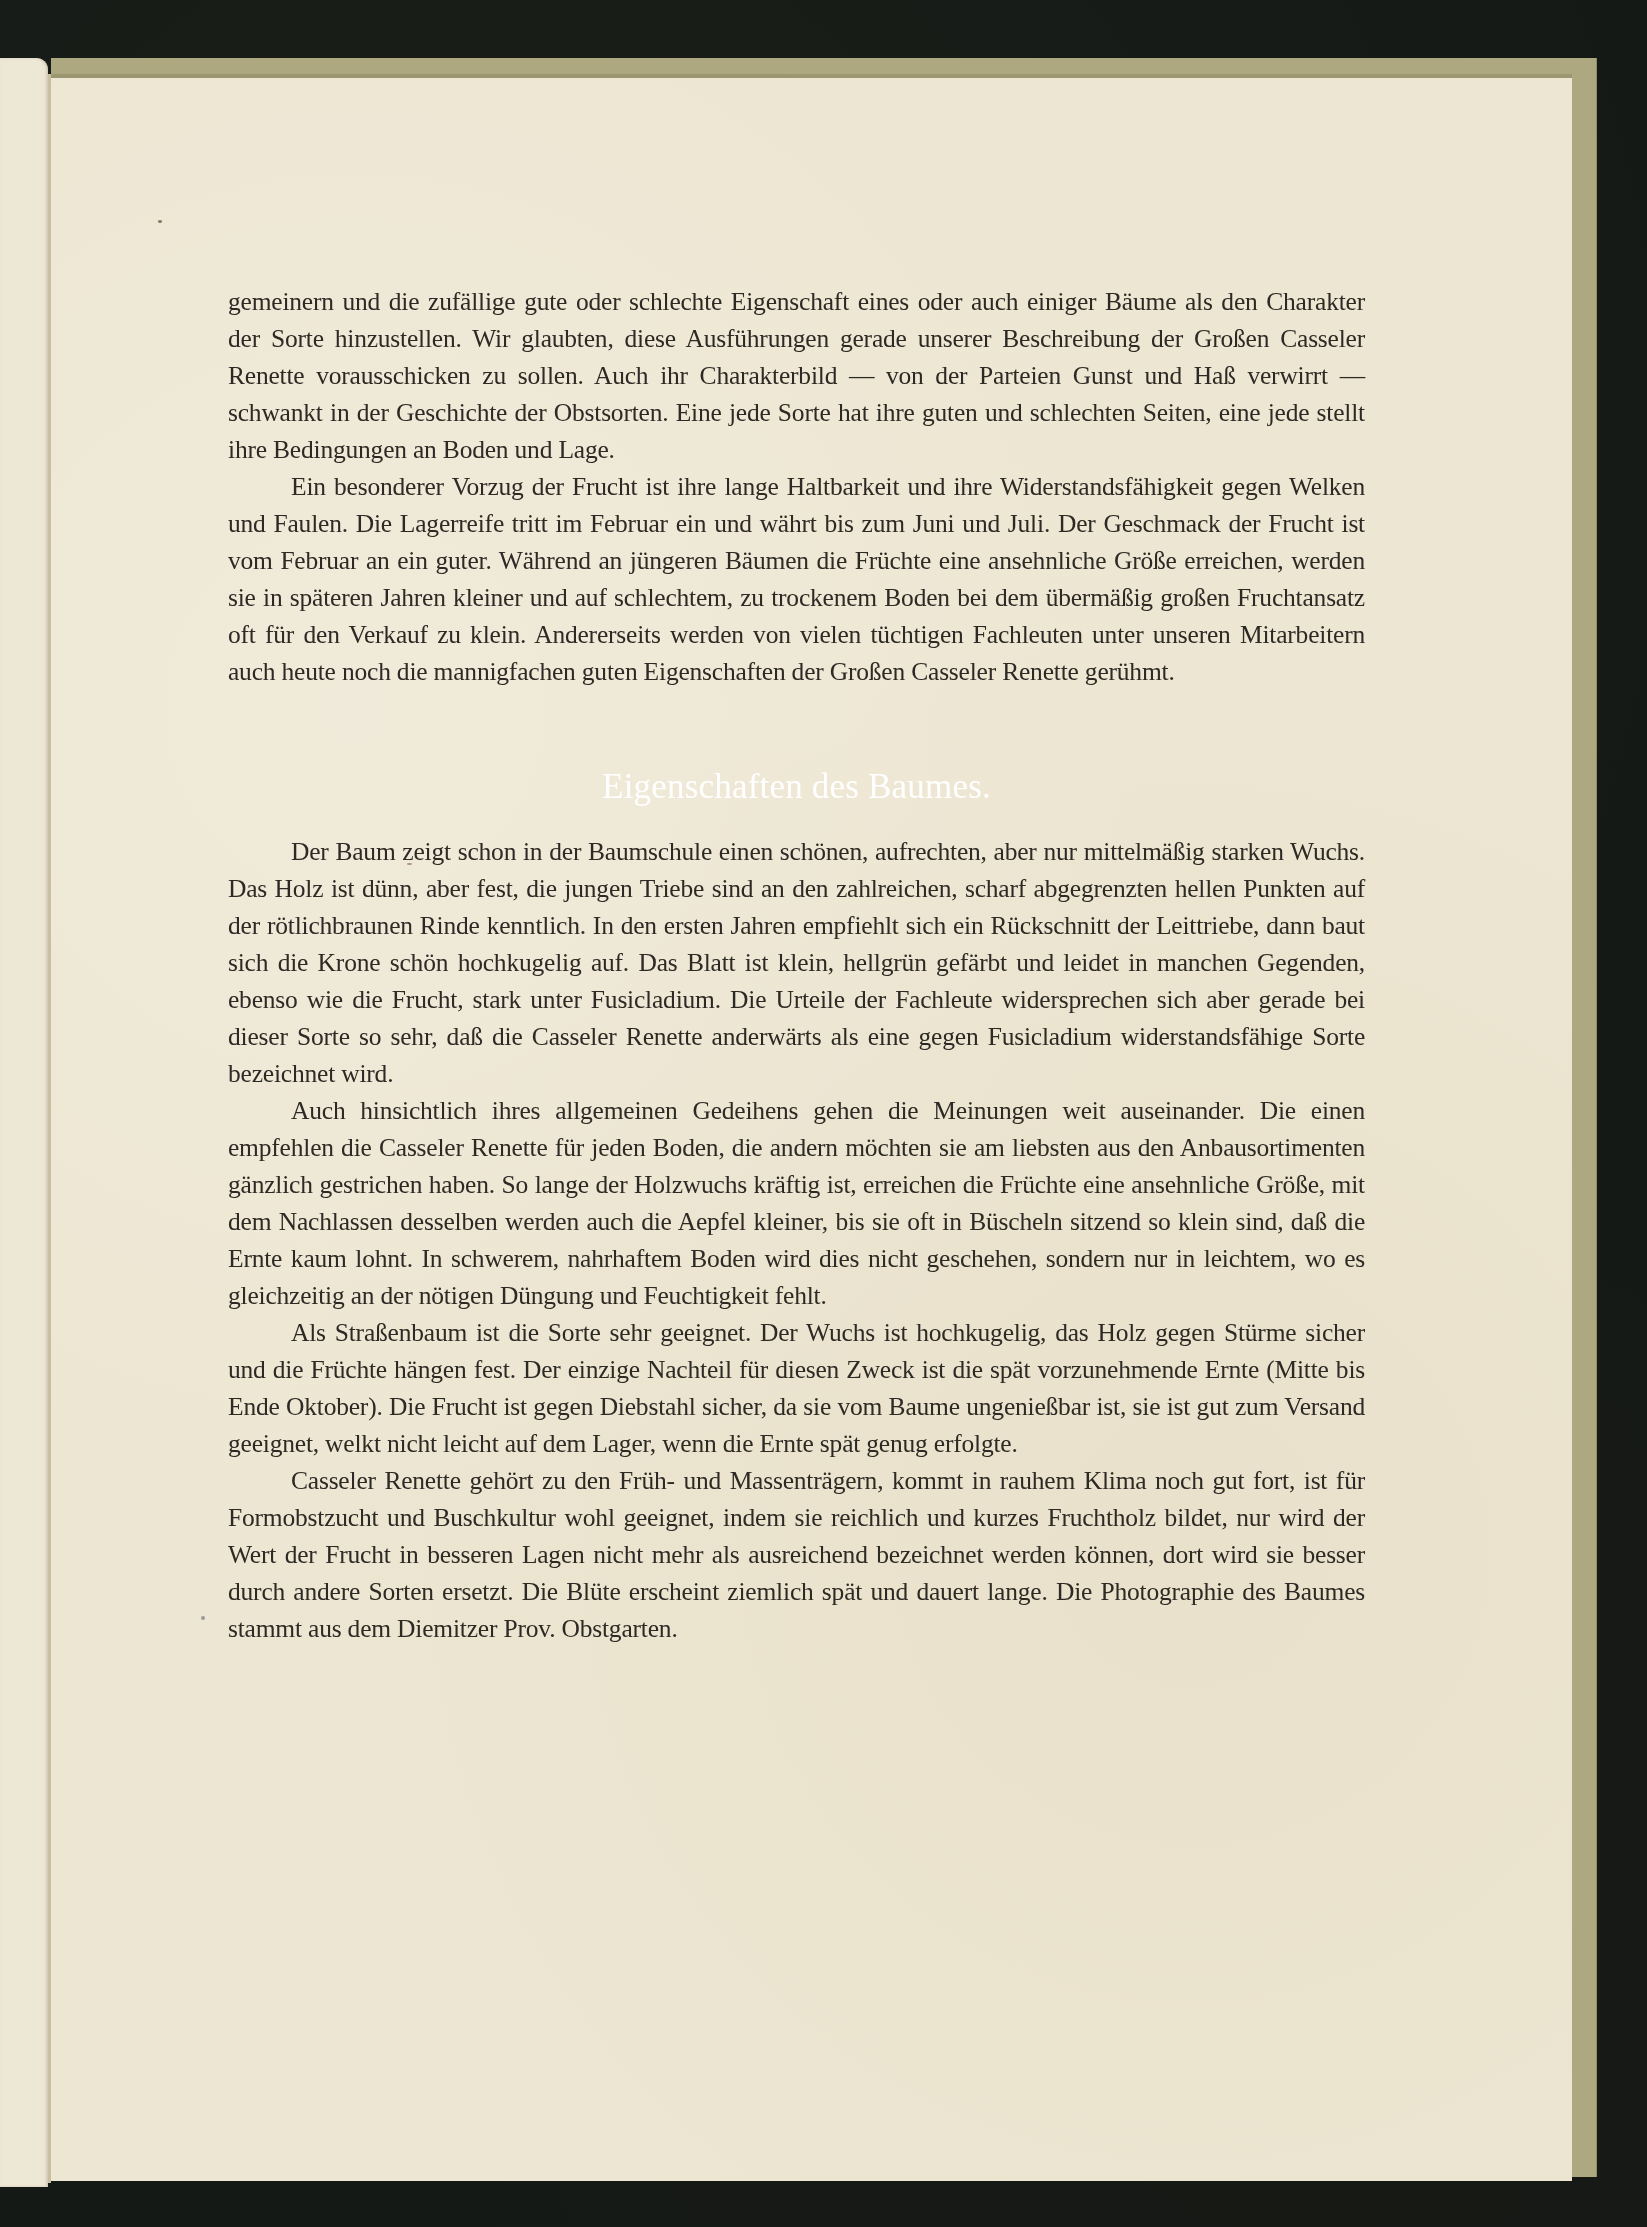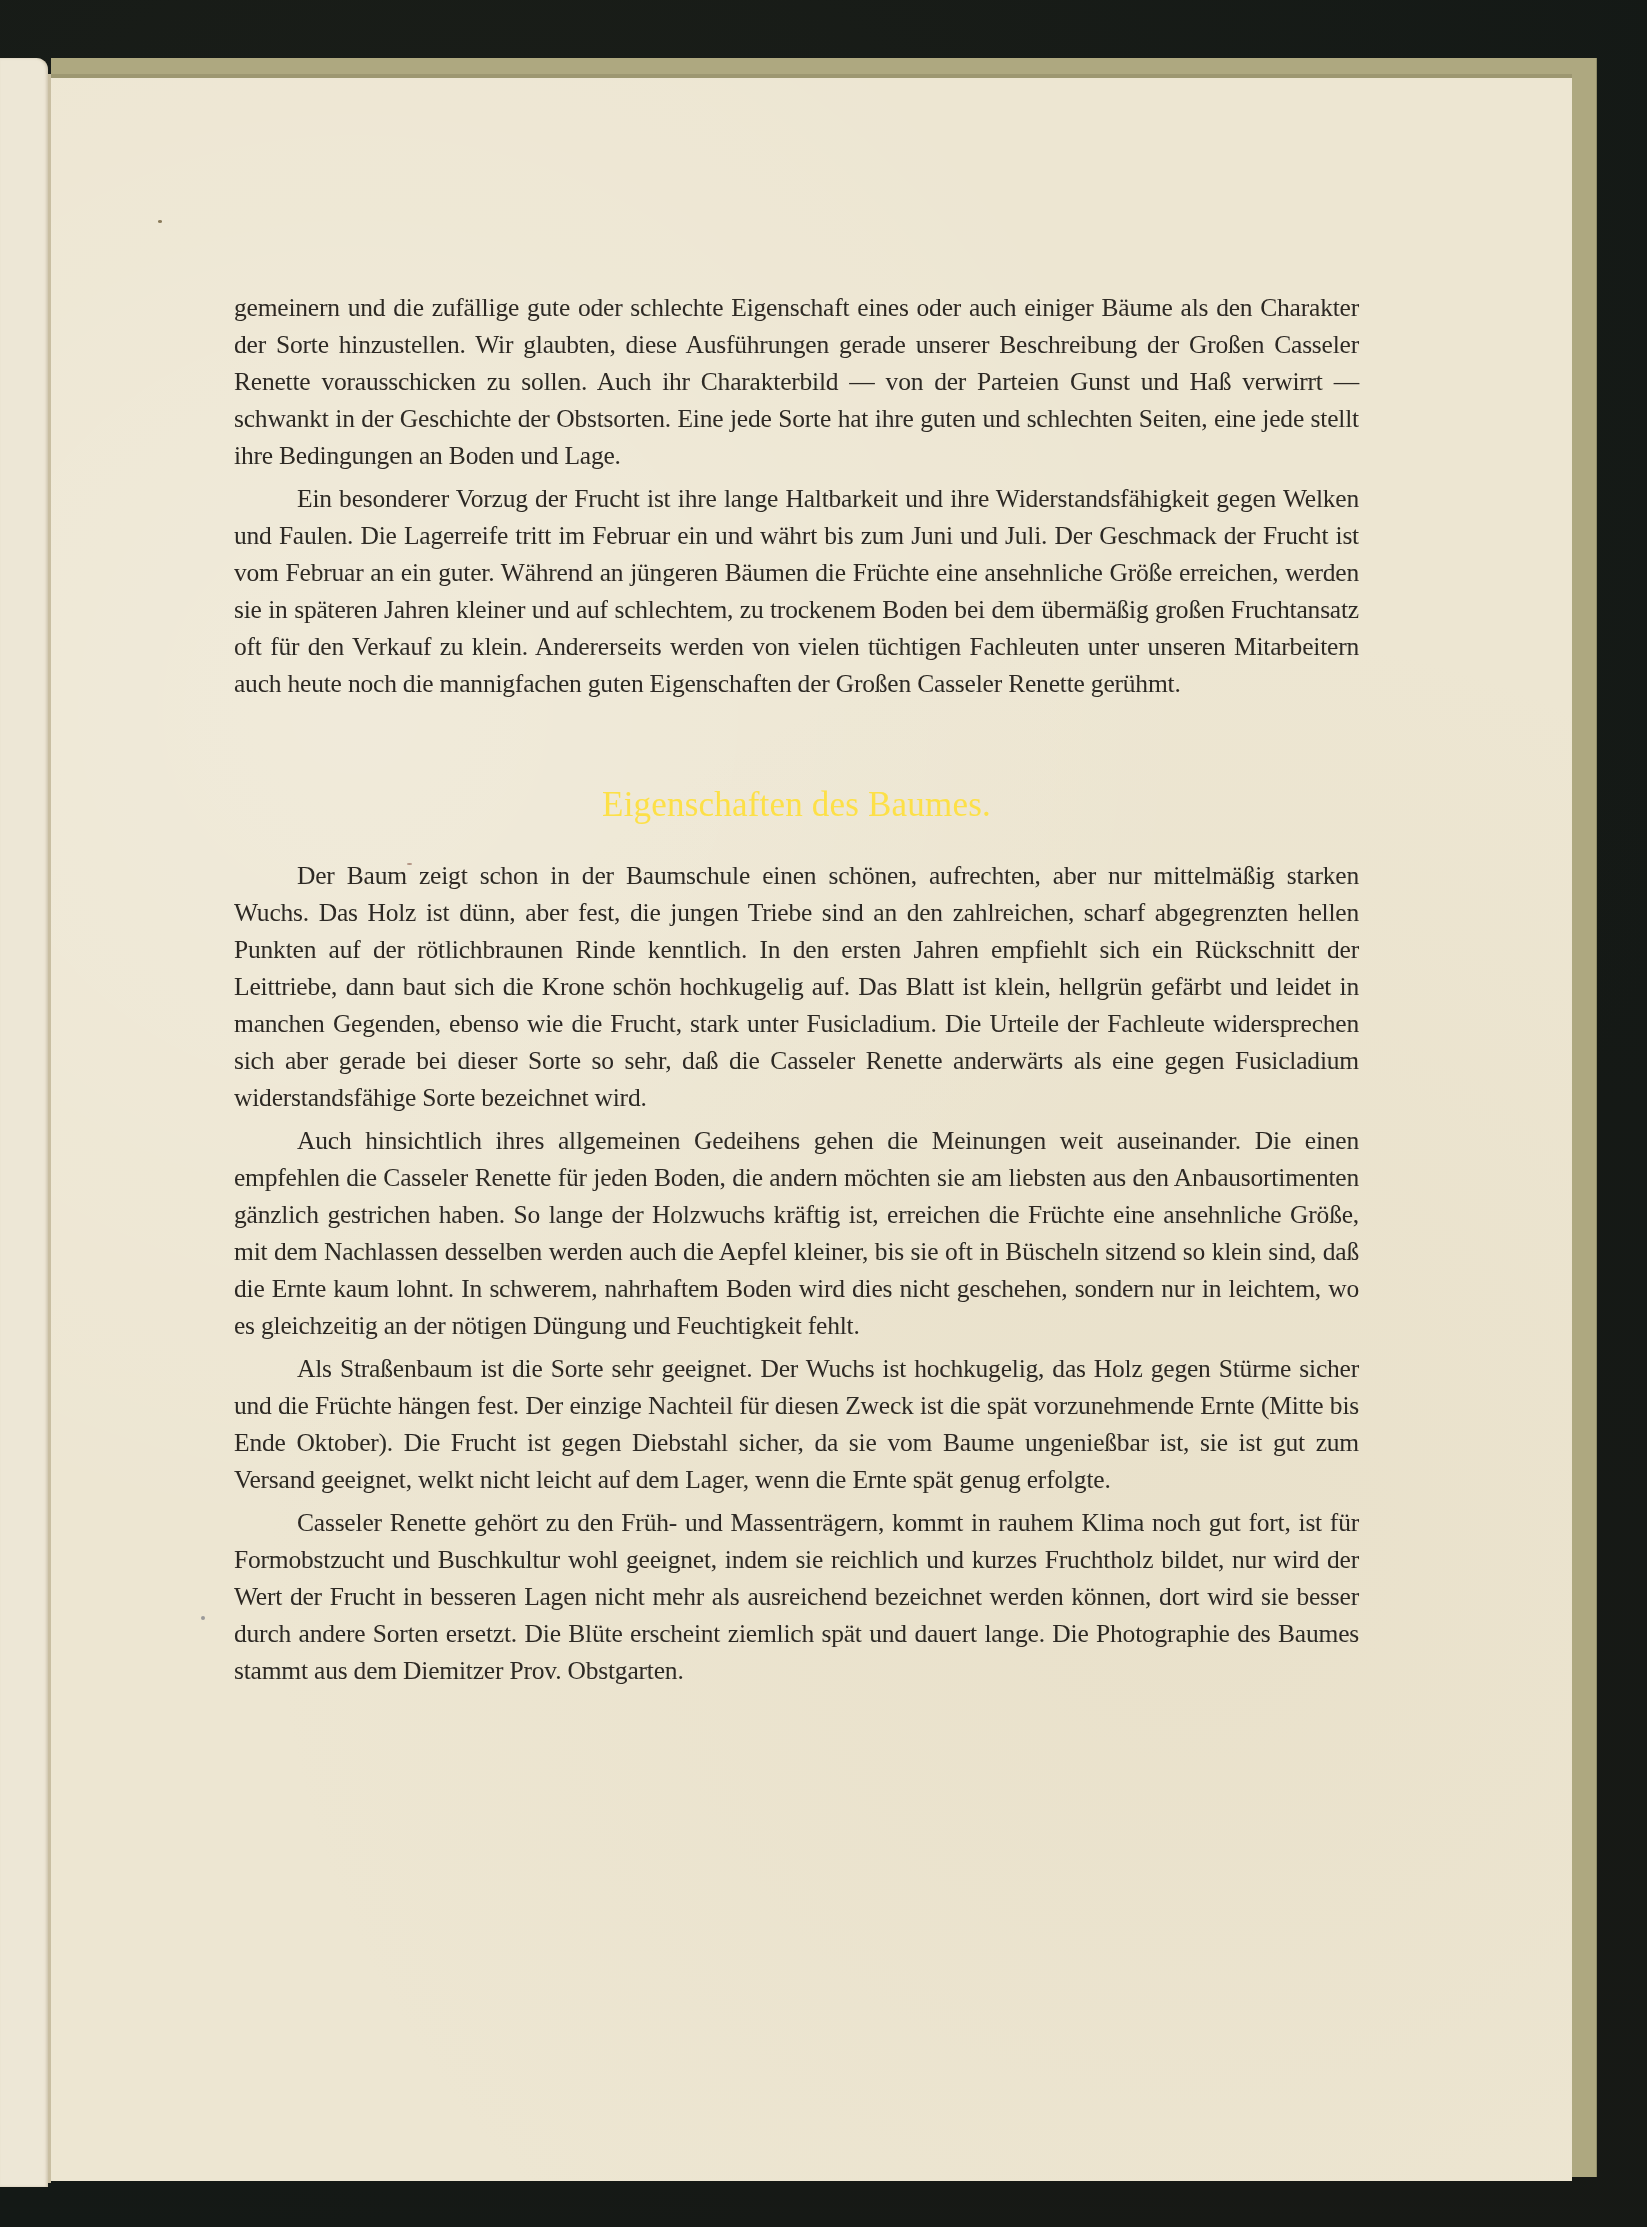--- a/index.html
+++ b/index.html
@@ -72,38 +72,38 @@
       position: absolute;
       left: 228px;
       top: 283px;
       width: 1137px;
       color: #2d2924;
       font-size: 25.5px;
       line-height: 37px;
       letter-spacing: -0.2px;
     }
     .content p {
-      margin: 6px;
+      margin: 0;
       text-align: justify;
       text-indent: 63px;
       hyphens: manual;
     }
     .content p.no-indent {
       text-indent: 0;
     }
     .heading {
       margin: 0;
       text-align: center;
       font-size: 35px;
       font-weight: normal;
       line-height: 41px;
       padding-top: 76px;
       padding-bottom: 26px;
       letter-spacing: 0.2px;
-      color: #fde047;
+      color: #ffffff;
     }
     .speck {
       position: absolute;
       border-radius: 50%;
       background: #8a7a5a;
     }
   </style>
 </head>
 <body>
 

